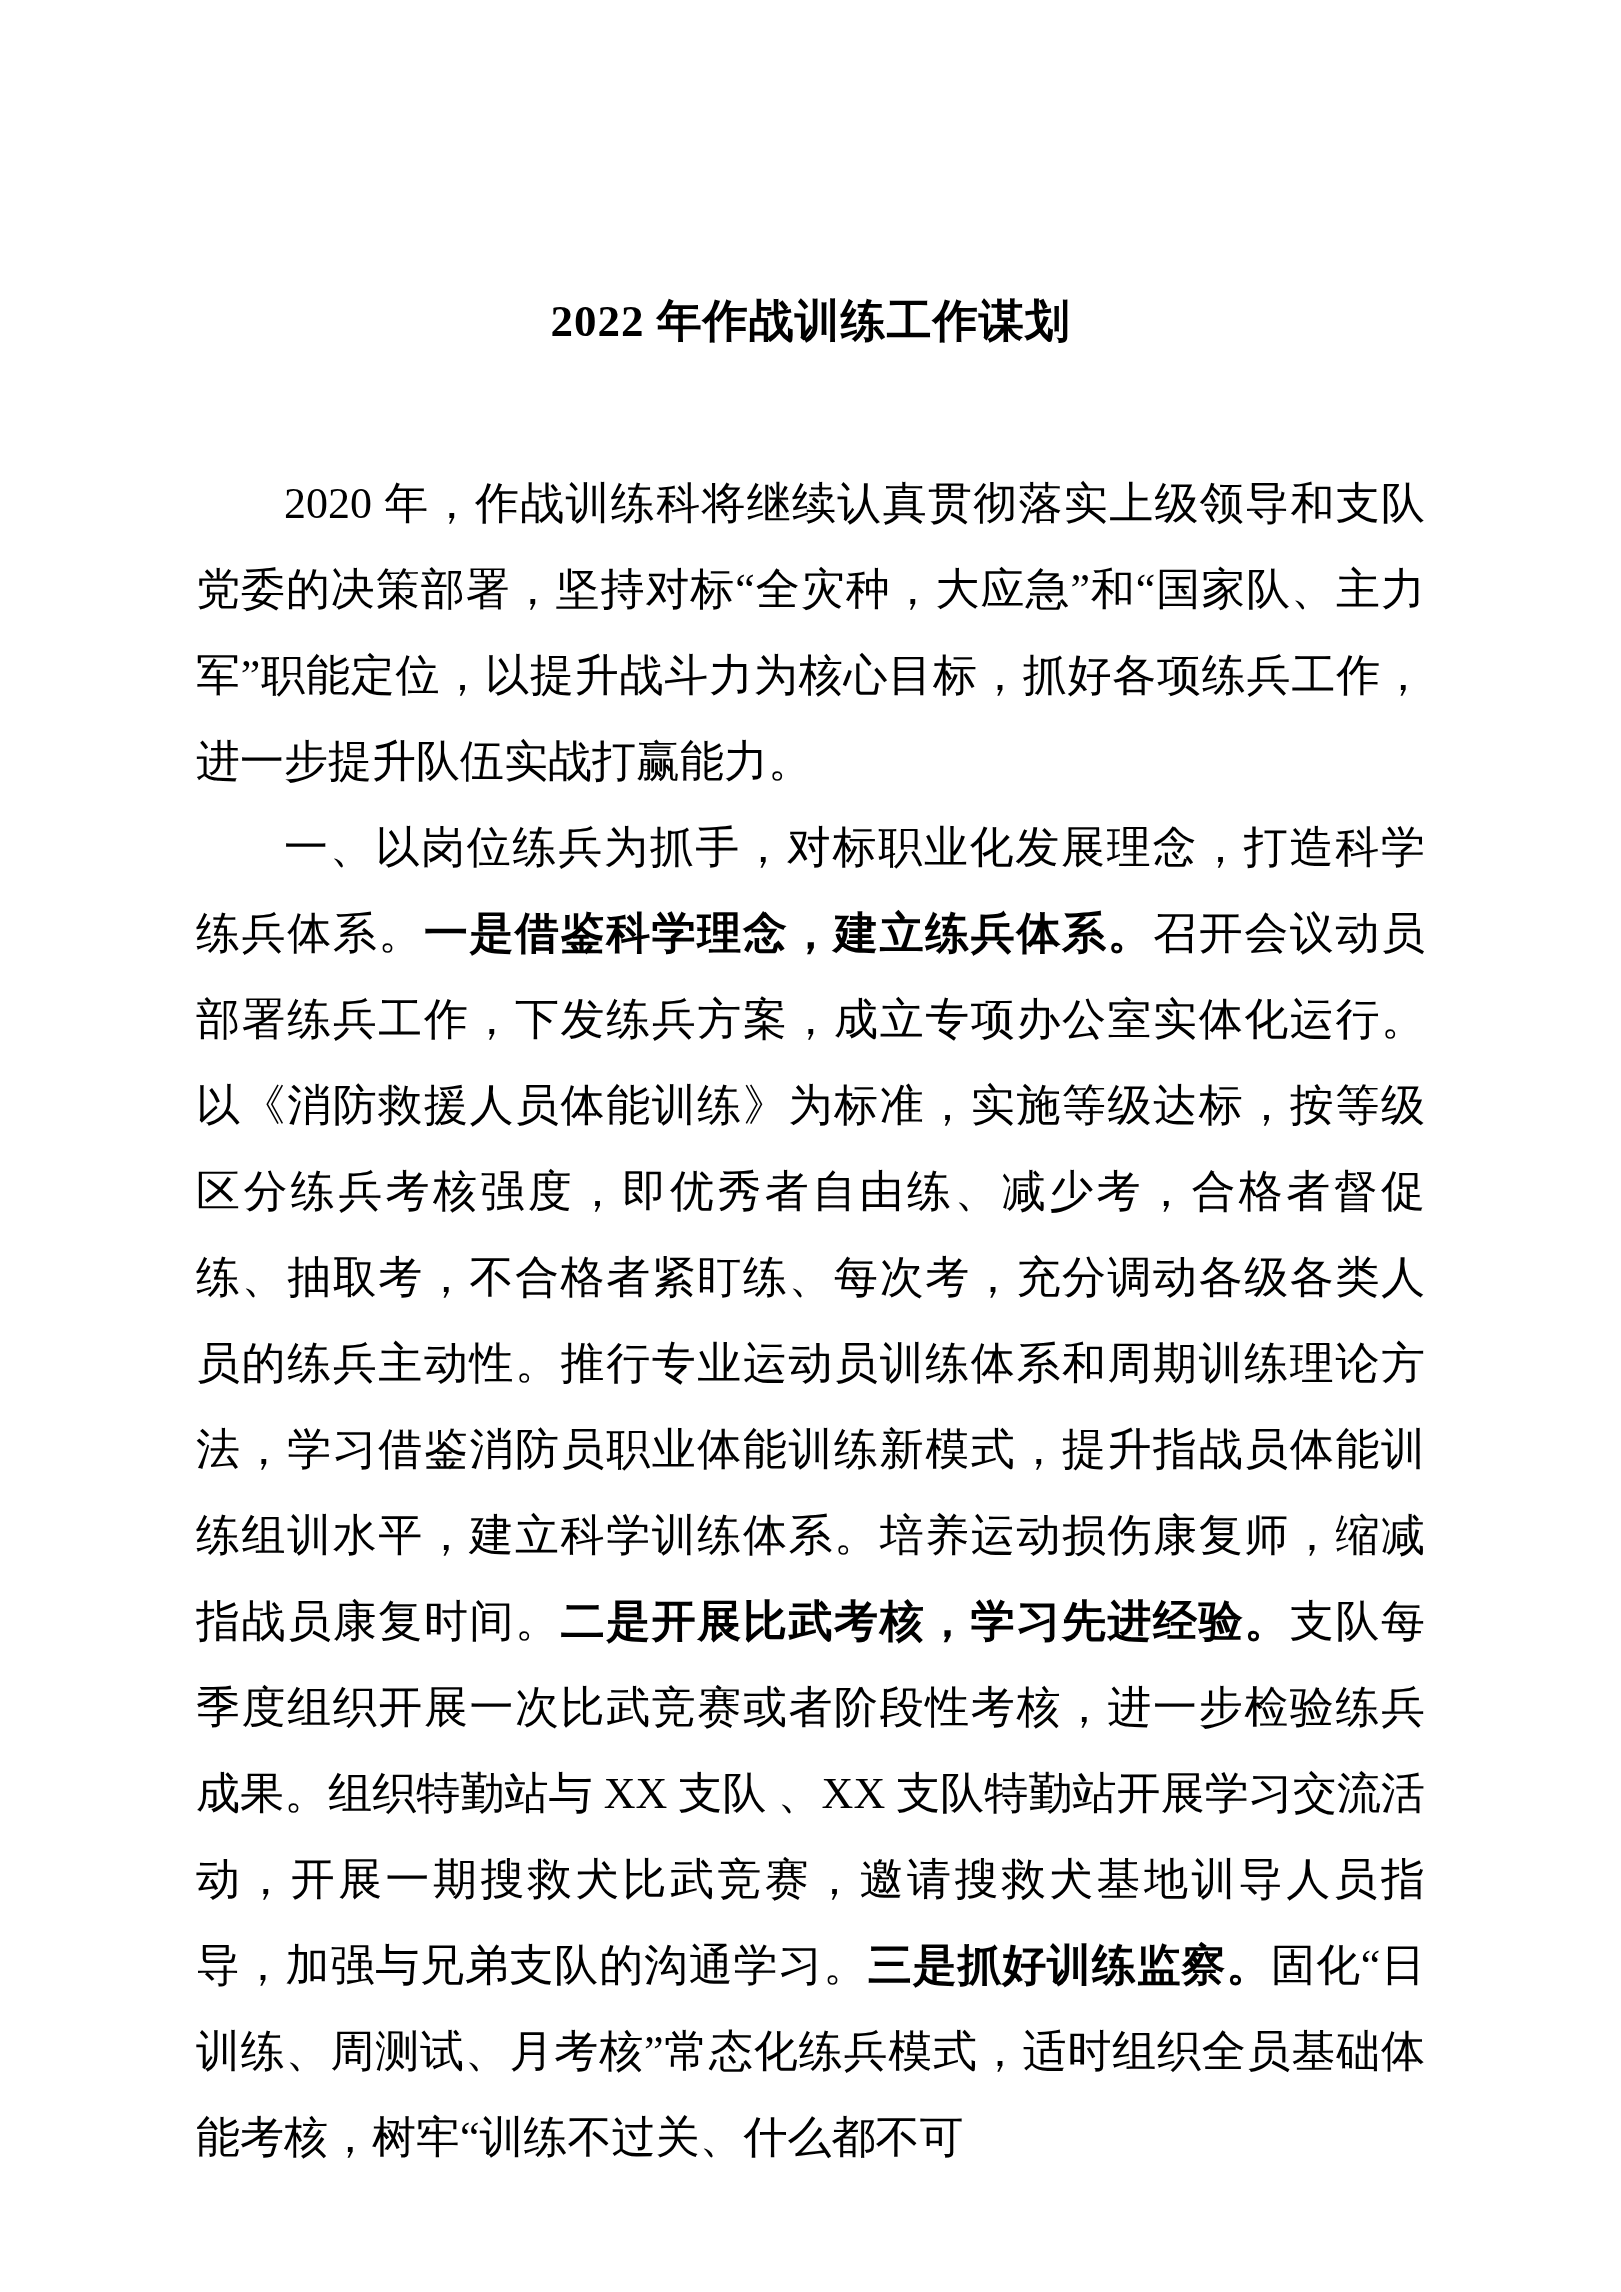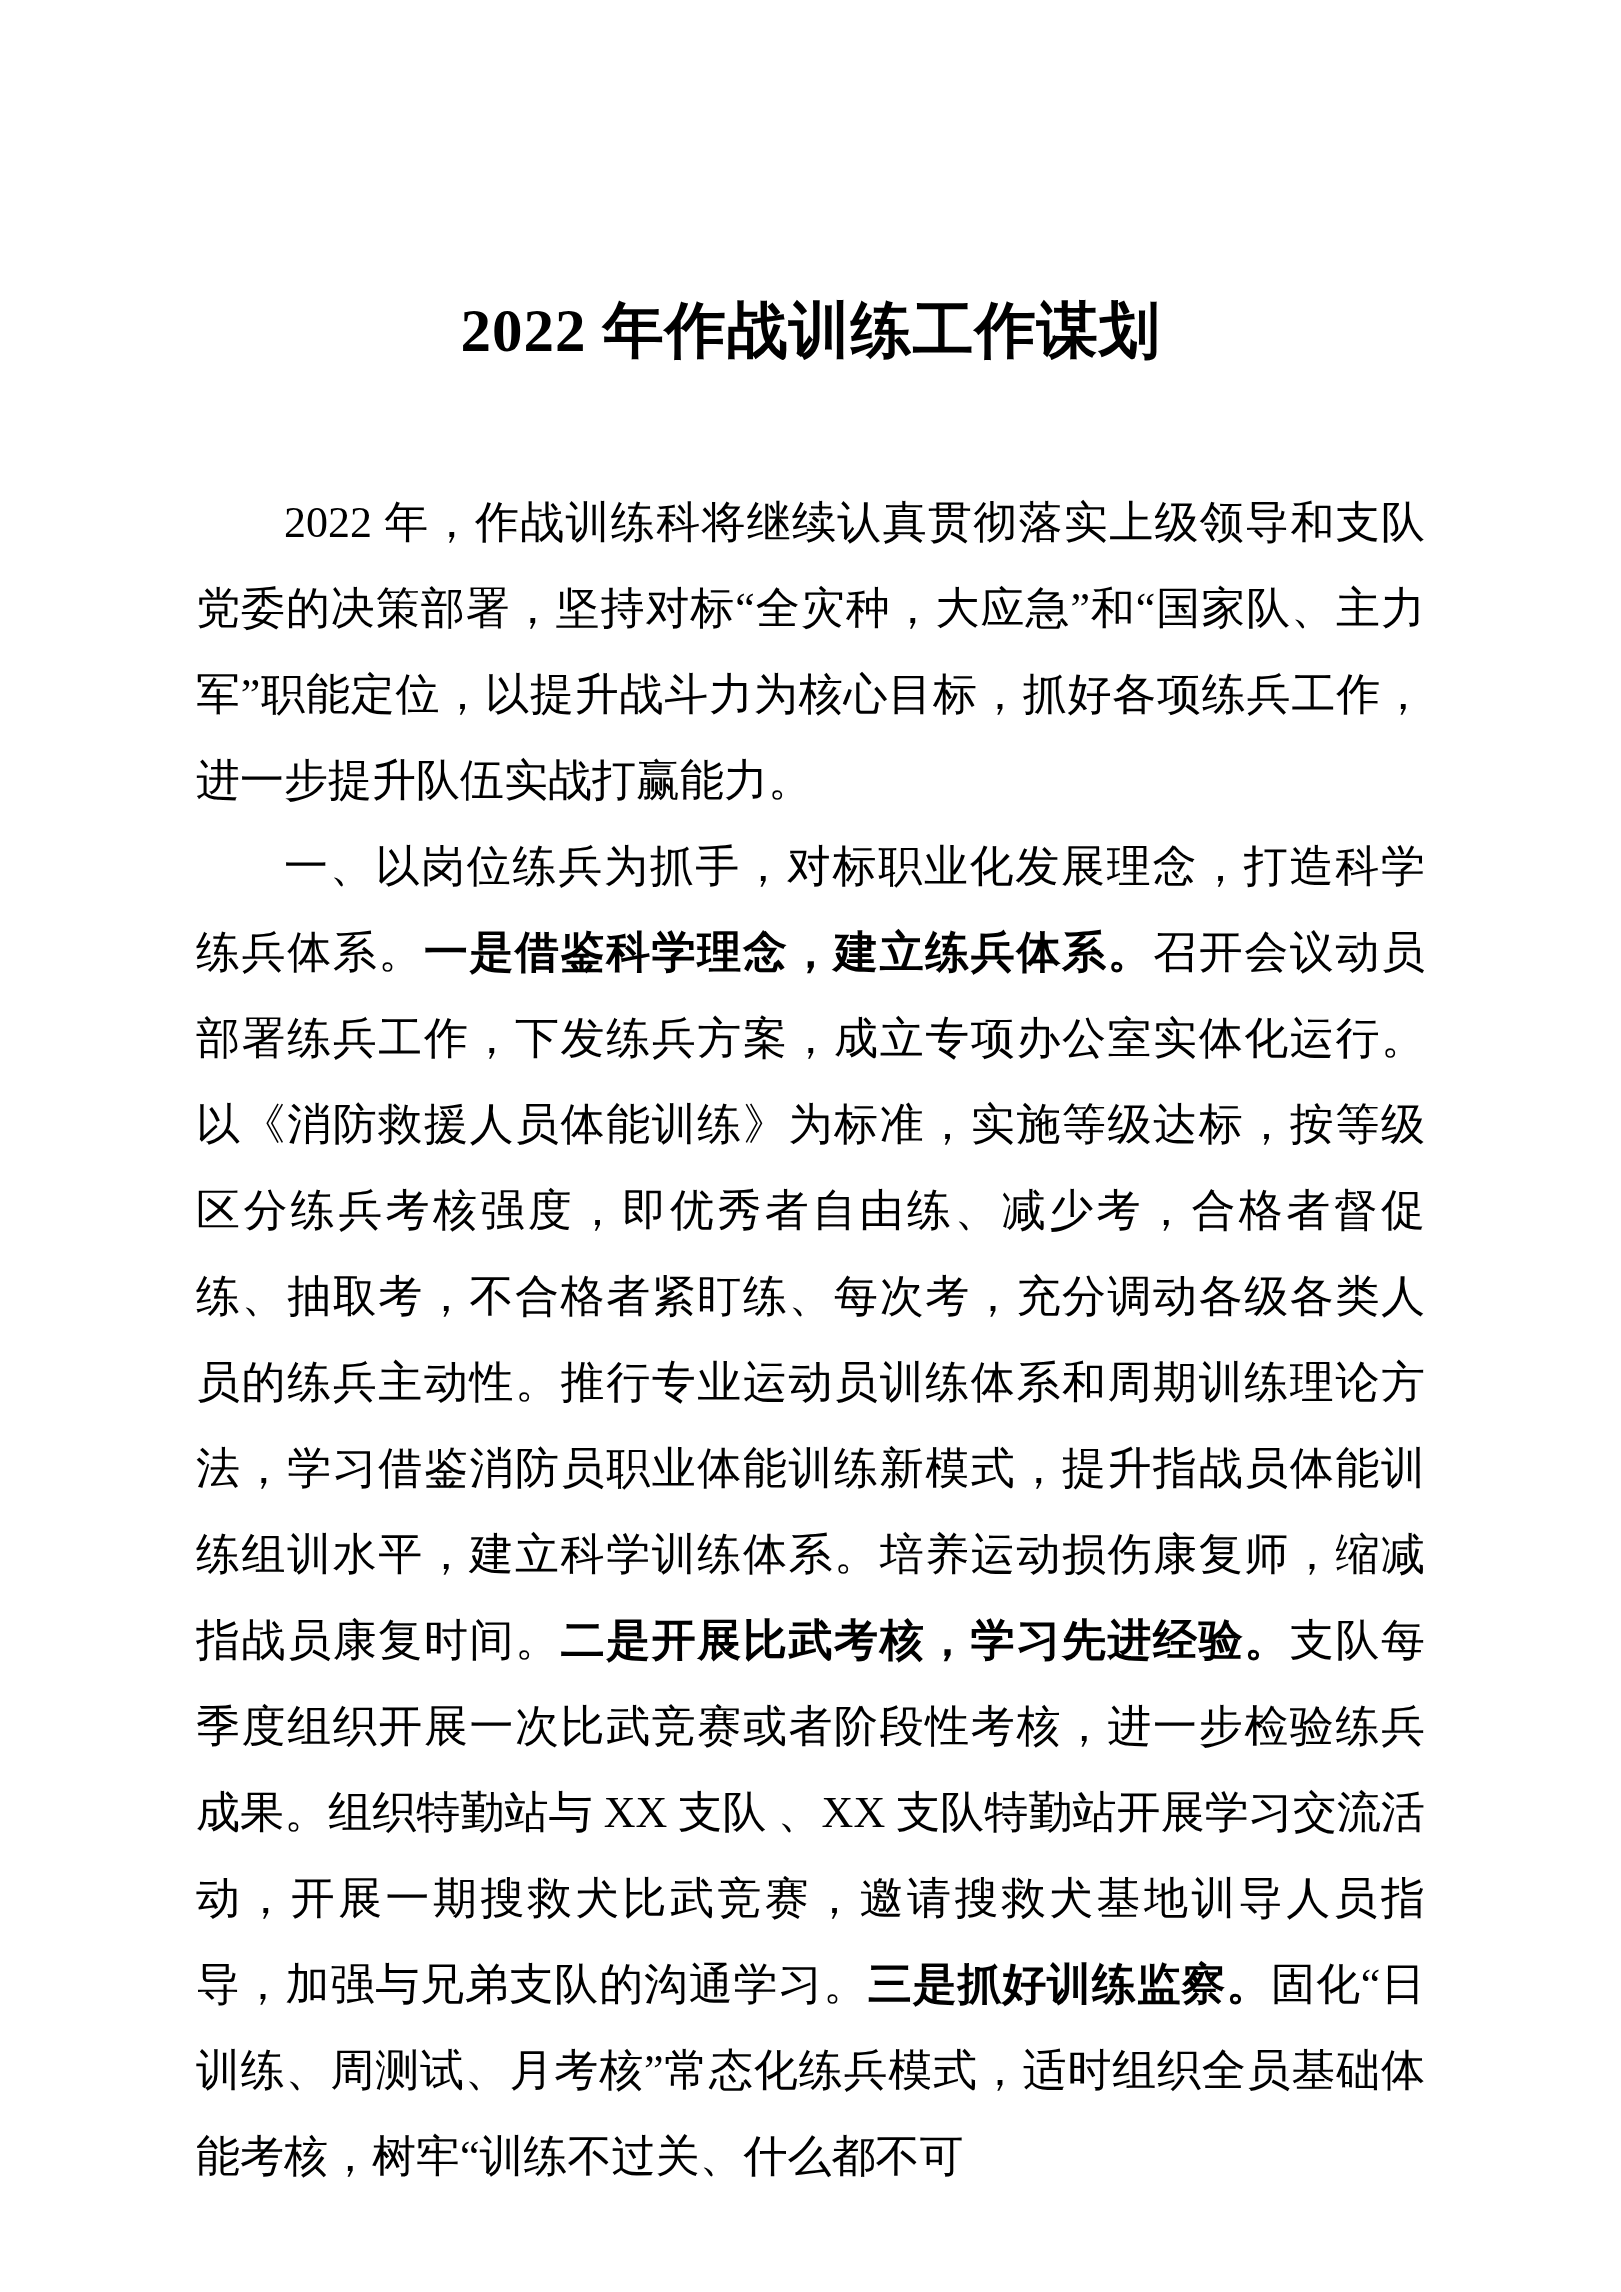--- a/index.html
+++ b/index.html
@@ -15,21 +15,21 @@
     background: #ffffff;
     box-sizing: border-box;
     padding: 294px 196px 0 196px;
     font-family: "Liberation Serif", "DejaVu Serif", serif;
     color: #000000;
     overflow: hidden;
   }
   .title {
     margin: 0 0 113px 0;
     text-align: center;
-    font-size: 61px;
+    font-size: 45px;
     font-weight: 600;
     line-height: 1.2;
     letter-spacing: 1px;
   }
   .body-text {
     font-size: 44px;
     line-height: 86px;
   }
   .para {
     margin: 0;
@@ -43,17 +43,17 @@
     font-weight: 700;
     font-family: Liberation Serif, serif;
   }
 </style>
 </head>
 <body>
 
 <div class="page">
   <h1 class="title">2022 年作战训练工作谋划</h1>
   <div class="body-text">
-      <p class="para"><span class="run">2022 年，作战训练科将继续认真贯彻落实上级领导和支队党委的决策部署，坚持对标“全灾种，大应急”和“国家队、主力军”职能定位，以提升战斗力为核心目标，抓好各项练兵工作，进一步提升队伍实战打赢能力。</span></p>
+      <p class="para"><span class="run">2020 年，作战训练科将继续认真贯彻落实上级领导和支队党委的决策部署，坚持对标“全灾种，大应急”和“国家队、主力军”职能定位，以提升战斗力为核心目标，抓好各项练兵工作，进一步提升队伍实战打赢能力。</span></p>
       <p class="para"><span class="run">一、以岗位练兵为抓手，对标职业化发展理念，打造科学练兵体系。</span><span class="run bold">一是借鉴科学理念，建立练兵体系。</span><span class="run">召开会议动员部署练兵工作，下发练兵方案，成立专项办公室实体化运行。以《消防救援人员体能训练》为标准，实施等级达标，按等级区分练兵考核强度，即优秀者自由练、减少考，合格者督促练、抽取考，不合格者紧盯练、每次考，充分调动各级各类人员的练兵主动性。推行专业运动员训练体系和周期训练理论方法，学习借鉴消防员职业体能训练新模式，提升指战员体能训练组训水平，建立科学训练体系。培养运动损伤康复师，缩减指战员康复时间。</span><span class="run bold">二是开展比武考核，学习先进经验。</span><span class="run">支队每季度组织开展一次比武竞赛或者阶段性考核，进一步检验练兵成果。组织特勤站与 XX 支队 、XX 支队特勤站开展学习交流活动，开展一期搜救犬比武竞赛，邀请搜救犬基地训导人员指导，加强与兄弟支队的沟通学习。</span><span class="run bold">三是抓好训练监察。</span><span class="run">固化“日训练、周测试、月考核”常态化练兵模式，适时组织全员基础体能考核，树牢“训练不过关、什么都不可</span></p>
     </div>
 </div>
 
 
 </body></html>

